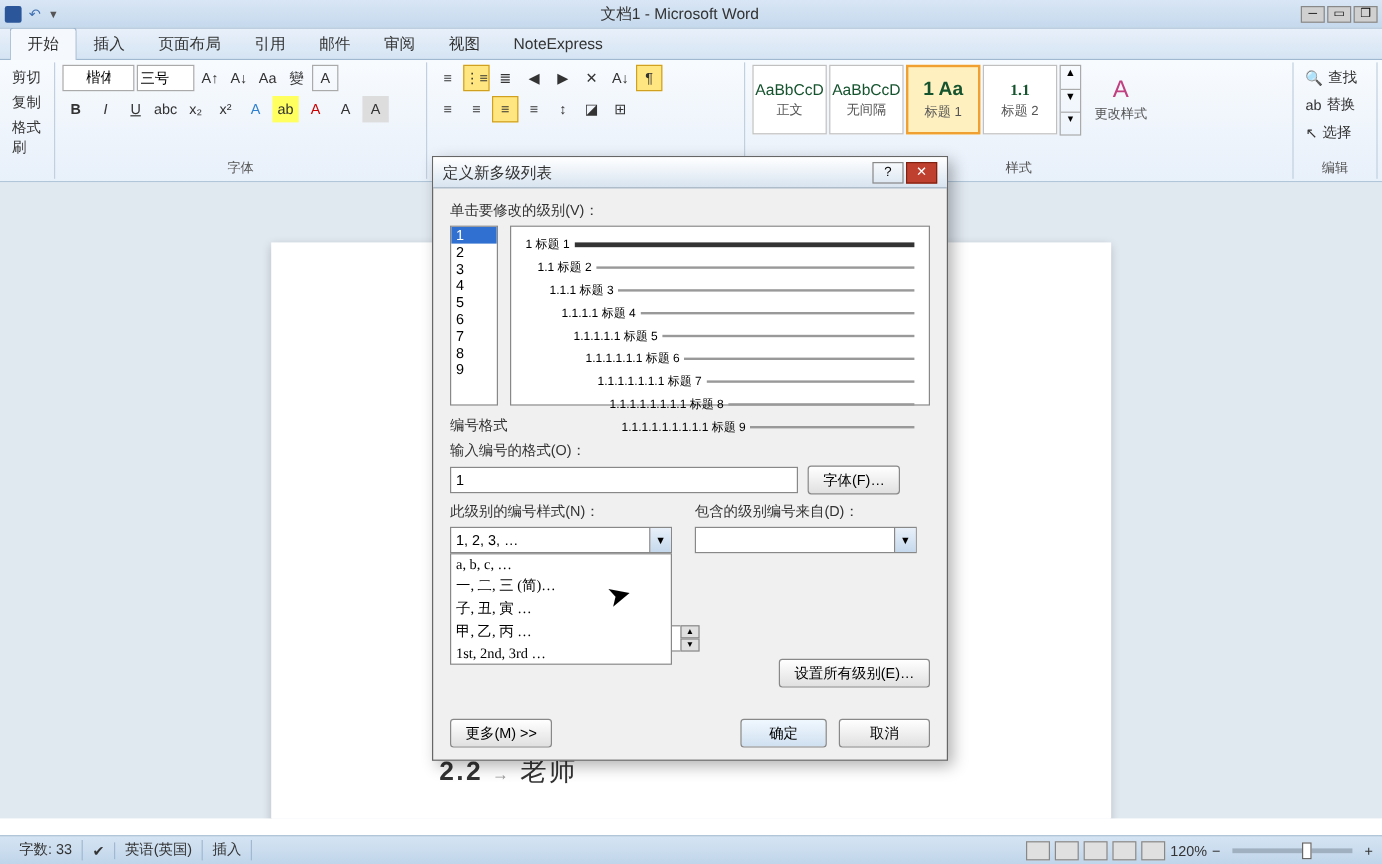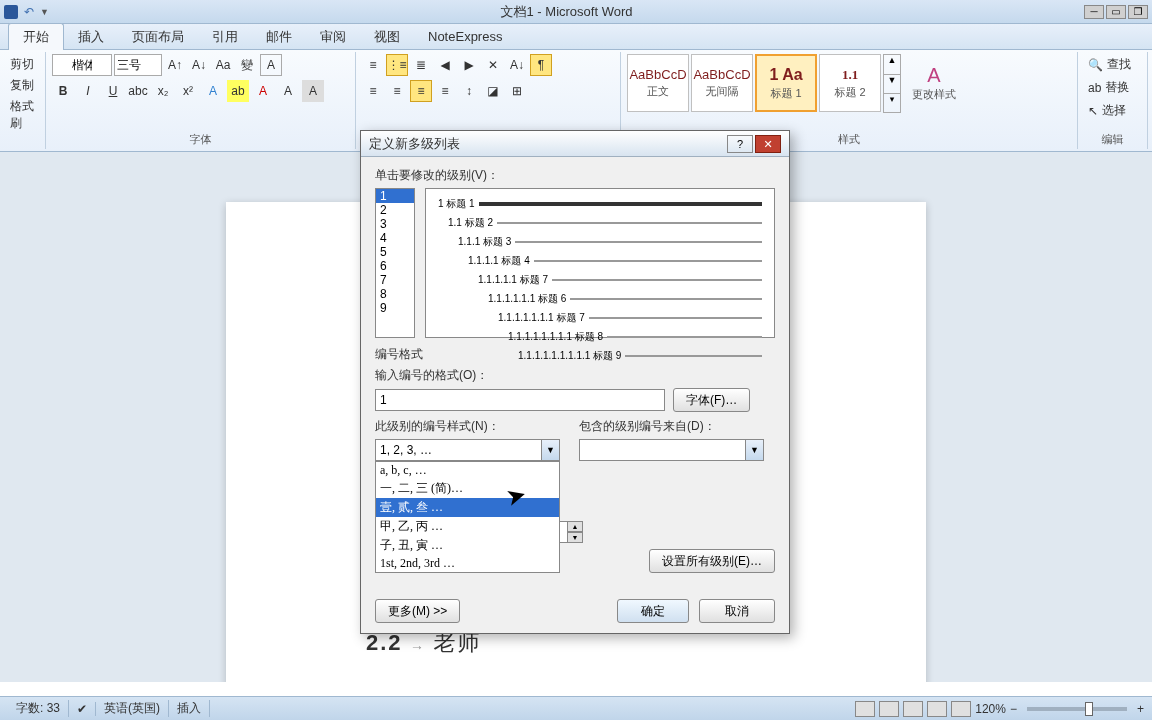--- a/index.html
+++ b/index.html
@@ -30,21 +30,21 @@
 .size-select { width: 48px; height: 22px; border: 1px solid #aaa; font-size: 12px; padding: 0 2px; background: #fff; }
 .mini-btn { width: 22px; height: 22px; border: 1px solid transparent; display: flex; align-items: center; justify-content: center; font-size: 12px; color: #333; cursor: pointer; }
 .mini-btn.bold { font-weight: bold; }
 .mini-btn.italic { font-style: italic; }
 .mini-btn.underline { text-decoration: underline; }
 .mini-btn.highlighted { background: #ffe680; border: 1px solid #d0a020; }
 .para-row { display: flex; gap: 2px; margin-bottom: 4px; }
 .styles-row { display: flex; gap: 2px; }
 .style-box { width: 62px; height: 58px; border: 1px solid #c0c0c0; display: flex; flex-direction: column; align-items: center; justify-content: center; cursor: pointer; background: #fff; }
 .style-box.active { border: 2px solid #f0a030; background: #fff0c0; }
-.style-preview { font-size: 13px; color: #7f1d1d; margin-bottom: 2px; }
+.style-preview { font-size: 13px; color: #14532d; margin-bottom: 2px; }
 .style-name { font-size: 11px; color: #555; }
 .editing-col { display: flex; flex-direction: column; gap: 2px; }
 .edit-btn { display: flex; align-items: center; gap: 4px; padding: 2px 4px; font-size: 12px; color: #333; }
 
 
 .doc-area { background: #e0e8f0; height: 530px; display: flex; justify-content: center; padding-top: 50px; overflow: hidden; }
 .page { background: #fff; width: 700px; height: 900px; box-shadow: 0 2px 8px rgba(0,0,0,0.2); padding: 90px 100px 40px 140px; }
 .doc-line { font-family: KaiTi, STKaiti, serif; font-size: 22px; color: #333; margin-bottom: 26px; letter-spacing: 2px; }
 .doc-line .num { font-family: Arial, sans-serif; font-weight: bold; }
 .arrow-marker { color: #999; font-size: 14px; }
@@ -268,21 +268,21 @@
           </div>
         <div class="pline" style="margin-left:20px;">
             <span class="plabel">1.1.1 标题 3</span>
             <span class="prule"></span>
           </div>
         <div class="pline" style="margin-left:30px;">
             <span class="plabel">1.1.1.1 标题 4</span>
             <span class="prule"></span>
           </div>
         <div class="pline" style="margin-left:40px;">
-            <span class="plabel">1.1.1.1.1 标题 7</span>
+            <span class="plabel">1.1.1.1.1 标题 5</span>
             <span class="prule"></span>
           </div>
         <div class="pline" style="margin-left:50px;">
             <span class="plabel">1.1.1.1.1.1 标题 6</span>
             <span class="prule"></span>
           </div>
         <div class="pline" style="margin-left:60px;">
             <span class="plabel">1.1.1.1.1.1.1 标题 7</span>
             <span class="prule"></span>
           </div>
@@ -305,23 +305,22 @@
       </div>
       <div class="fmt-row">
         <div style="flex:1;">
           <div class="label">此级别的编号样式(N)：</div>
           <div class="combo" style="width:185px;">
             <span class="combo-text">1, 2, 3, …</span>
             <span class="combo-arrow">▼</span>
             <div class="dropdown-list">
               <div>a, b, c, …</div>
               <div>一, 二, 三 (简)…</div>
-              <div class="hover">壹, 贰, 叁 …</div>
+              <div>子, 丑, 寅 …</div>
               <div>甲, 乙, 丙 …</div>
-              <div>子, 丑, 寅 …</div>
               <div>1st, 2nd, 3rd …</div>
             </div>
           </div>
         </div>
         <div style="flex:1;">
           <div class="label">包含的级别编号来自(D)：</div>
           <div class="combo" style="width:185px;">
             <span class="combo-text"></span>
             <span class="combo-arrow">▼</span>
           </div>

